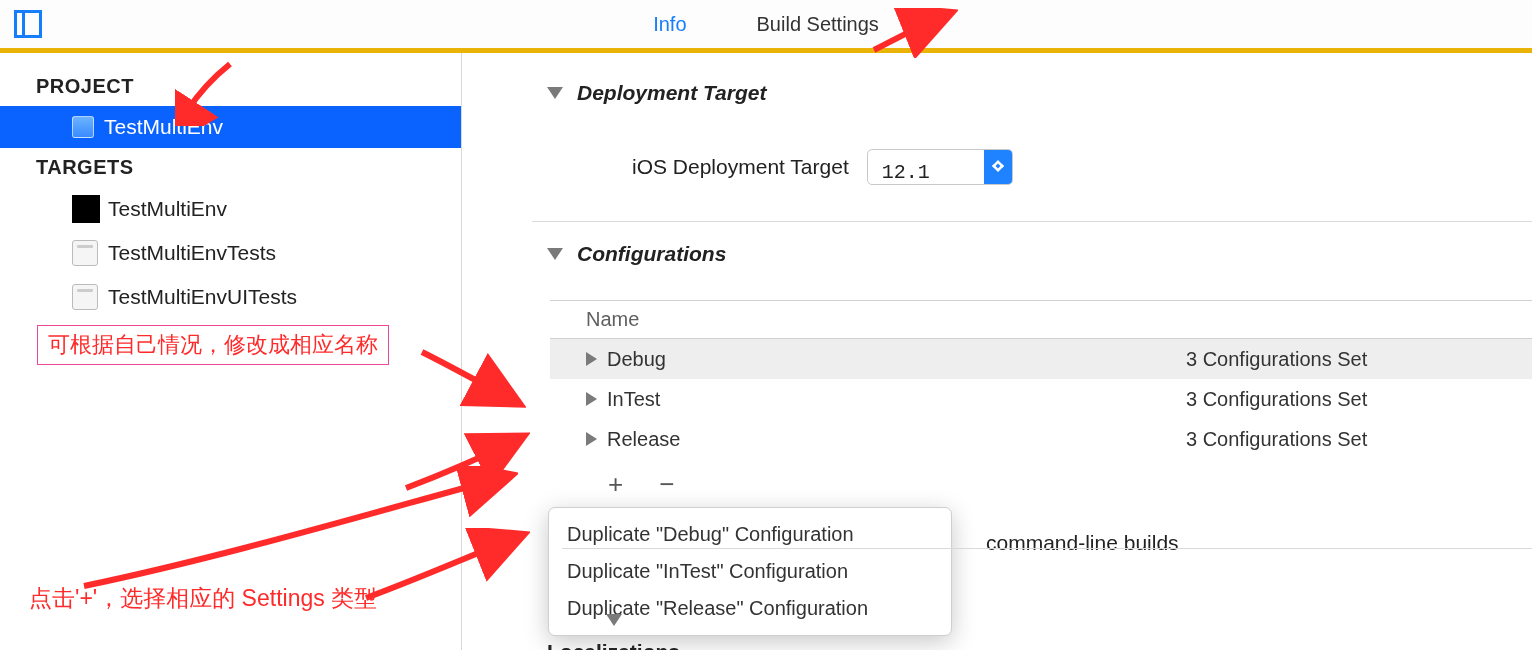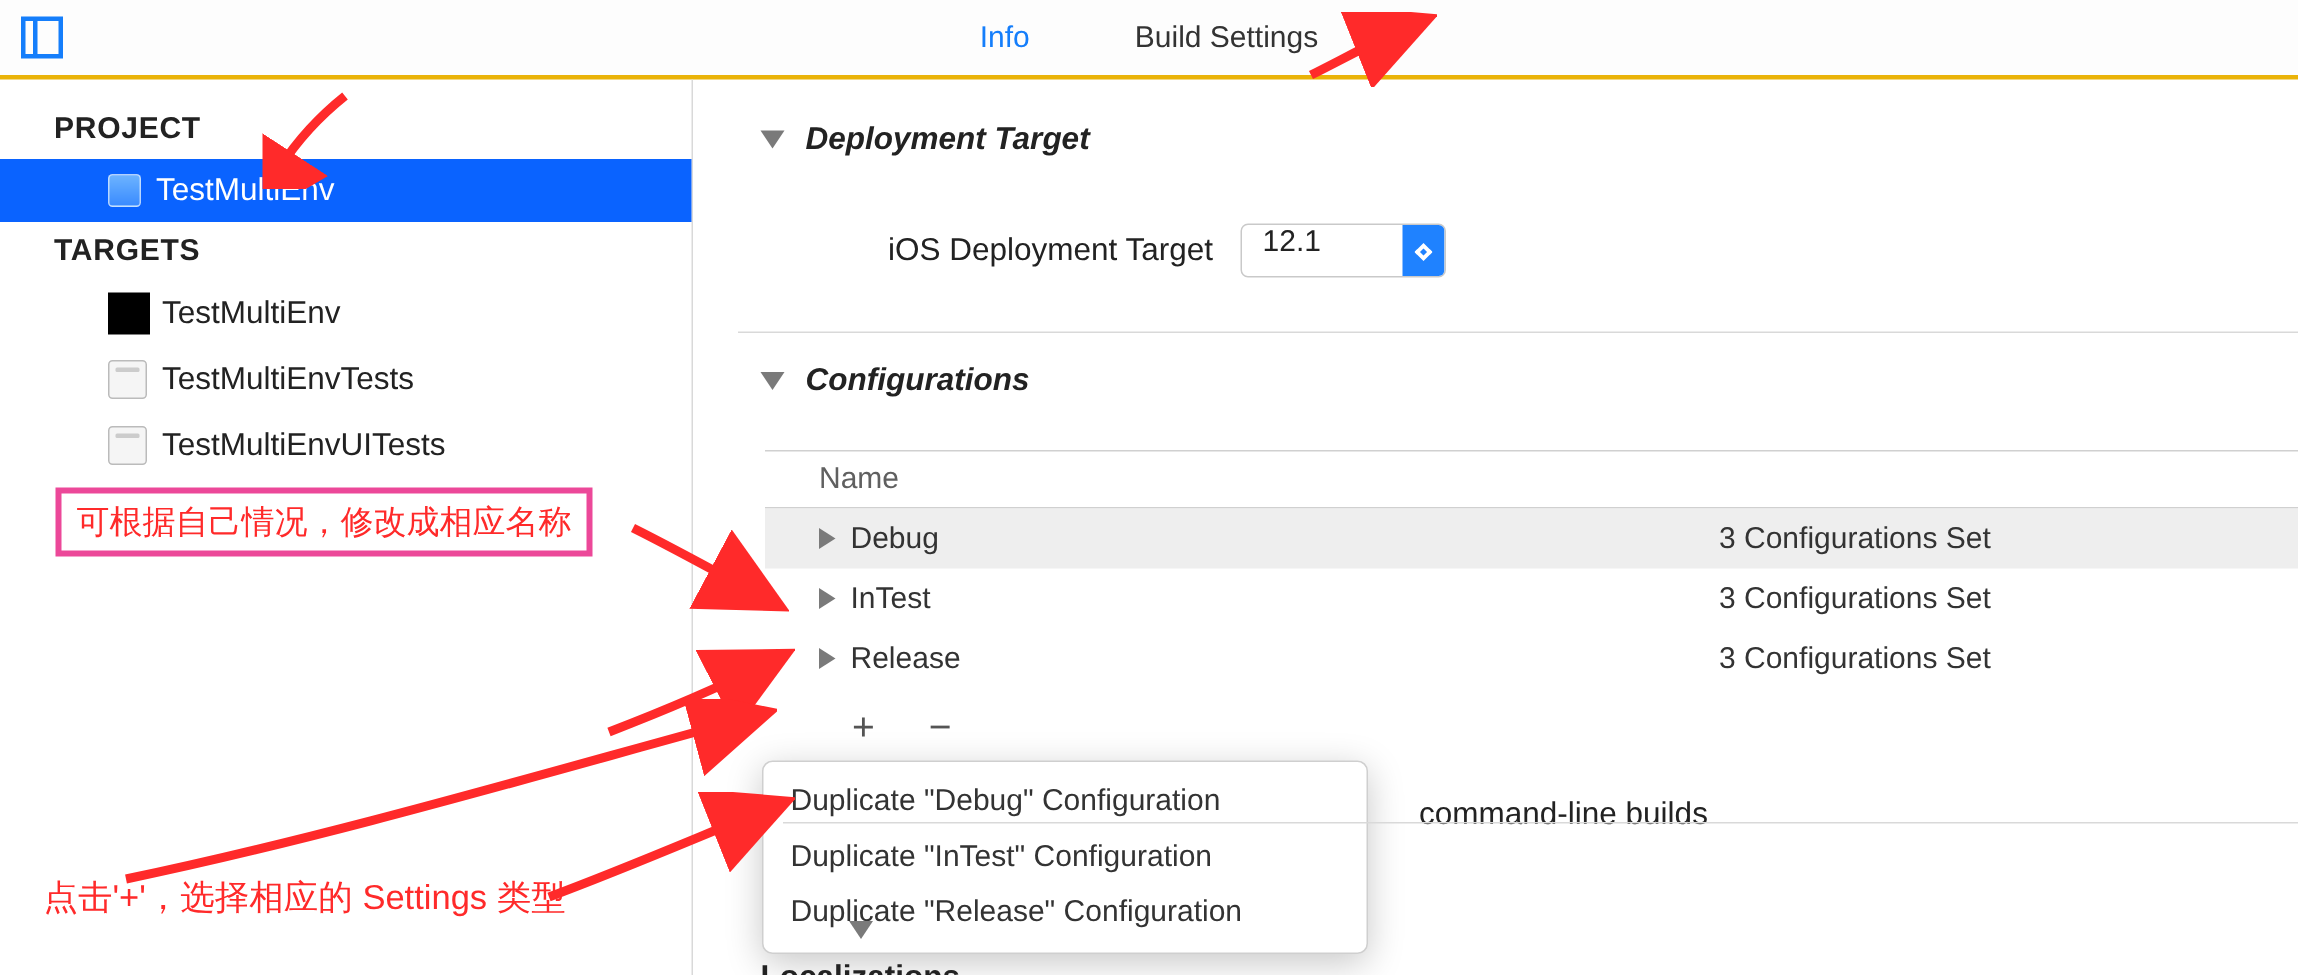--- a/index.html
+++ b/index.html
@@ -8,21 +8,21 @@
   font-size: 19px;
   color: #333;
   width: 1532px;
   height: 650px;
   overflow: hidden;
   background: #fff;
   position: relative;
 }
 .topbar {
   height: 53px;
-  border-bottom: 3px solid #eab308;
+  border-bottom: 5px solid #eab308;
   display: flex;
   align-items: center;
   position: relative;
   background: #fdfdfd;
 }
 .panel-icon {
   margin-left: 14px;
   width: 28px; height: 28px;
   border: 3px solid #157efb;
   position: relative;
@@ -38,20 +38,21 @@
   left:0; right:0;
   display:flex; justify-content:center;
   gap:70px;
   font-size:20px;
 }
 .tab { color:#333; cursor:default; }
 .tab.active { color:#157efb; }
 .layout {
   display:flex;
   height: calc(100% - 53px);
+  gap: 40px;
 }
 .sidebar {
   width:462px;
   border-right:1px solid #d9d9d9;
   padding-top:14px;
   position:relative;
 }
 .section-head {
   font-size:20px;
   font-weight:600;
@@ -91,21 +92,21 @@
   width:26px;height:26px;border:1px solid #bbb;border-radius:3px;
   background:#f5f5f5;margin-right:10px;position:relative;
 }
 .target-icon-test::before{
   content:"";position:absolute;left:4px;right:4px;top:4px;height:3px;
   background:#ccc;border-radius:1px;
 }
 .annot-box{
   position:absolute;
   left:37px; top:272px;
-  border:4px solid #ec4899;
+  border:1px solid #ec4899;
   color:#ff2a2a;
   font-size:22px;
   padding:4px 10px;
   background:#fff;
 }
 .annot-bottom{
   position:absolute;
   left:29px; top:583px;
   color:#ff2a2a;
   font-size:23px;
@@ -139,23 +140,23 @@
   border-left:11px solid #7a7a7a;
   display:inline-block;
   margin-right:10px;
 }
 .deploy-row{
   display:flex;align-items:center;gap:18px;
   padding-left:130px;margin-top:44px;margin-bottom:36px;
   font-size:21px;color:#222;
 }
 .combo{
-  display:flex;align-items:flex-start;
+  display:flex;align-items:flex-end;
   border:1px solid #c9c9c9;border-radius:5px;
-  height:36px;overflow:hidden;background:#fff;
+  height:36px;overflow:hidden;background:#fff;font-family:Liberation Mono, monospace;
 }
 .combo-text{padding:0 54px 0 14px;font-size:20px;}
 .combo-btn{
   width:28px;height:36px;background:#1f82ff;
   display:flex;align-items:center;justify-content:center;
 }
 .combo-btn svg{width:12px;height:12px;fill:#fff;}
 .hr{height:1px;background:#d9d9d9;margin-left:30px;}
 .config-table{
   margin:34px 0 0 48px;border-top:1px solid #d0d0d0;

